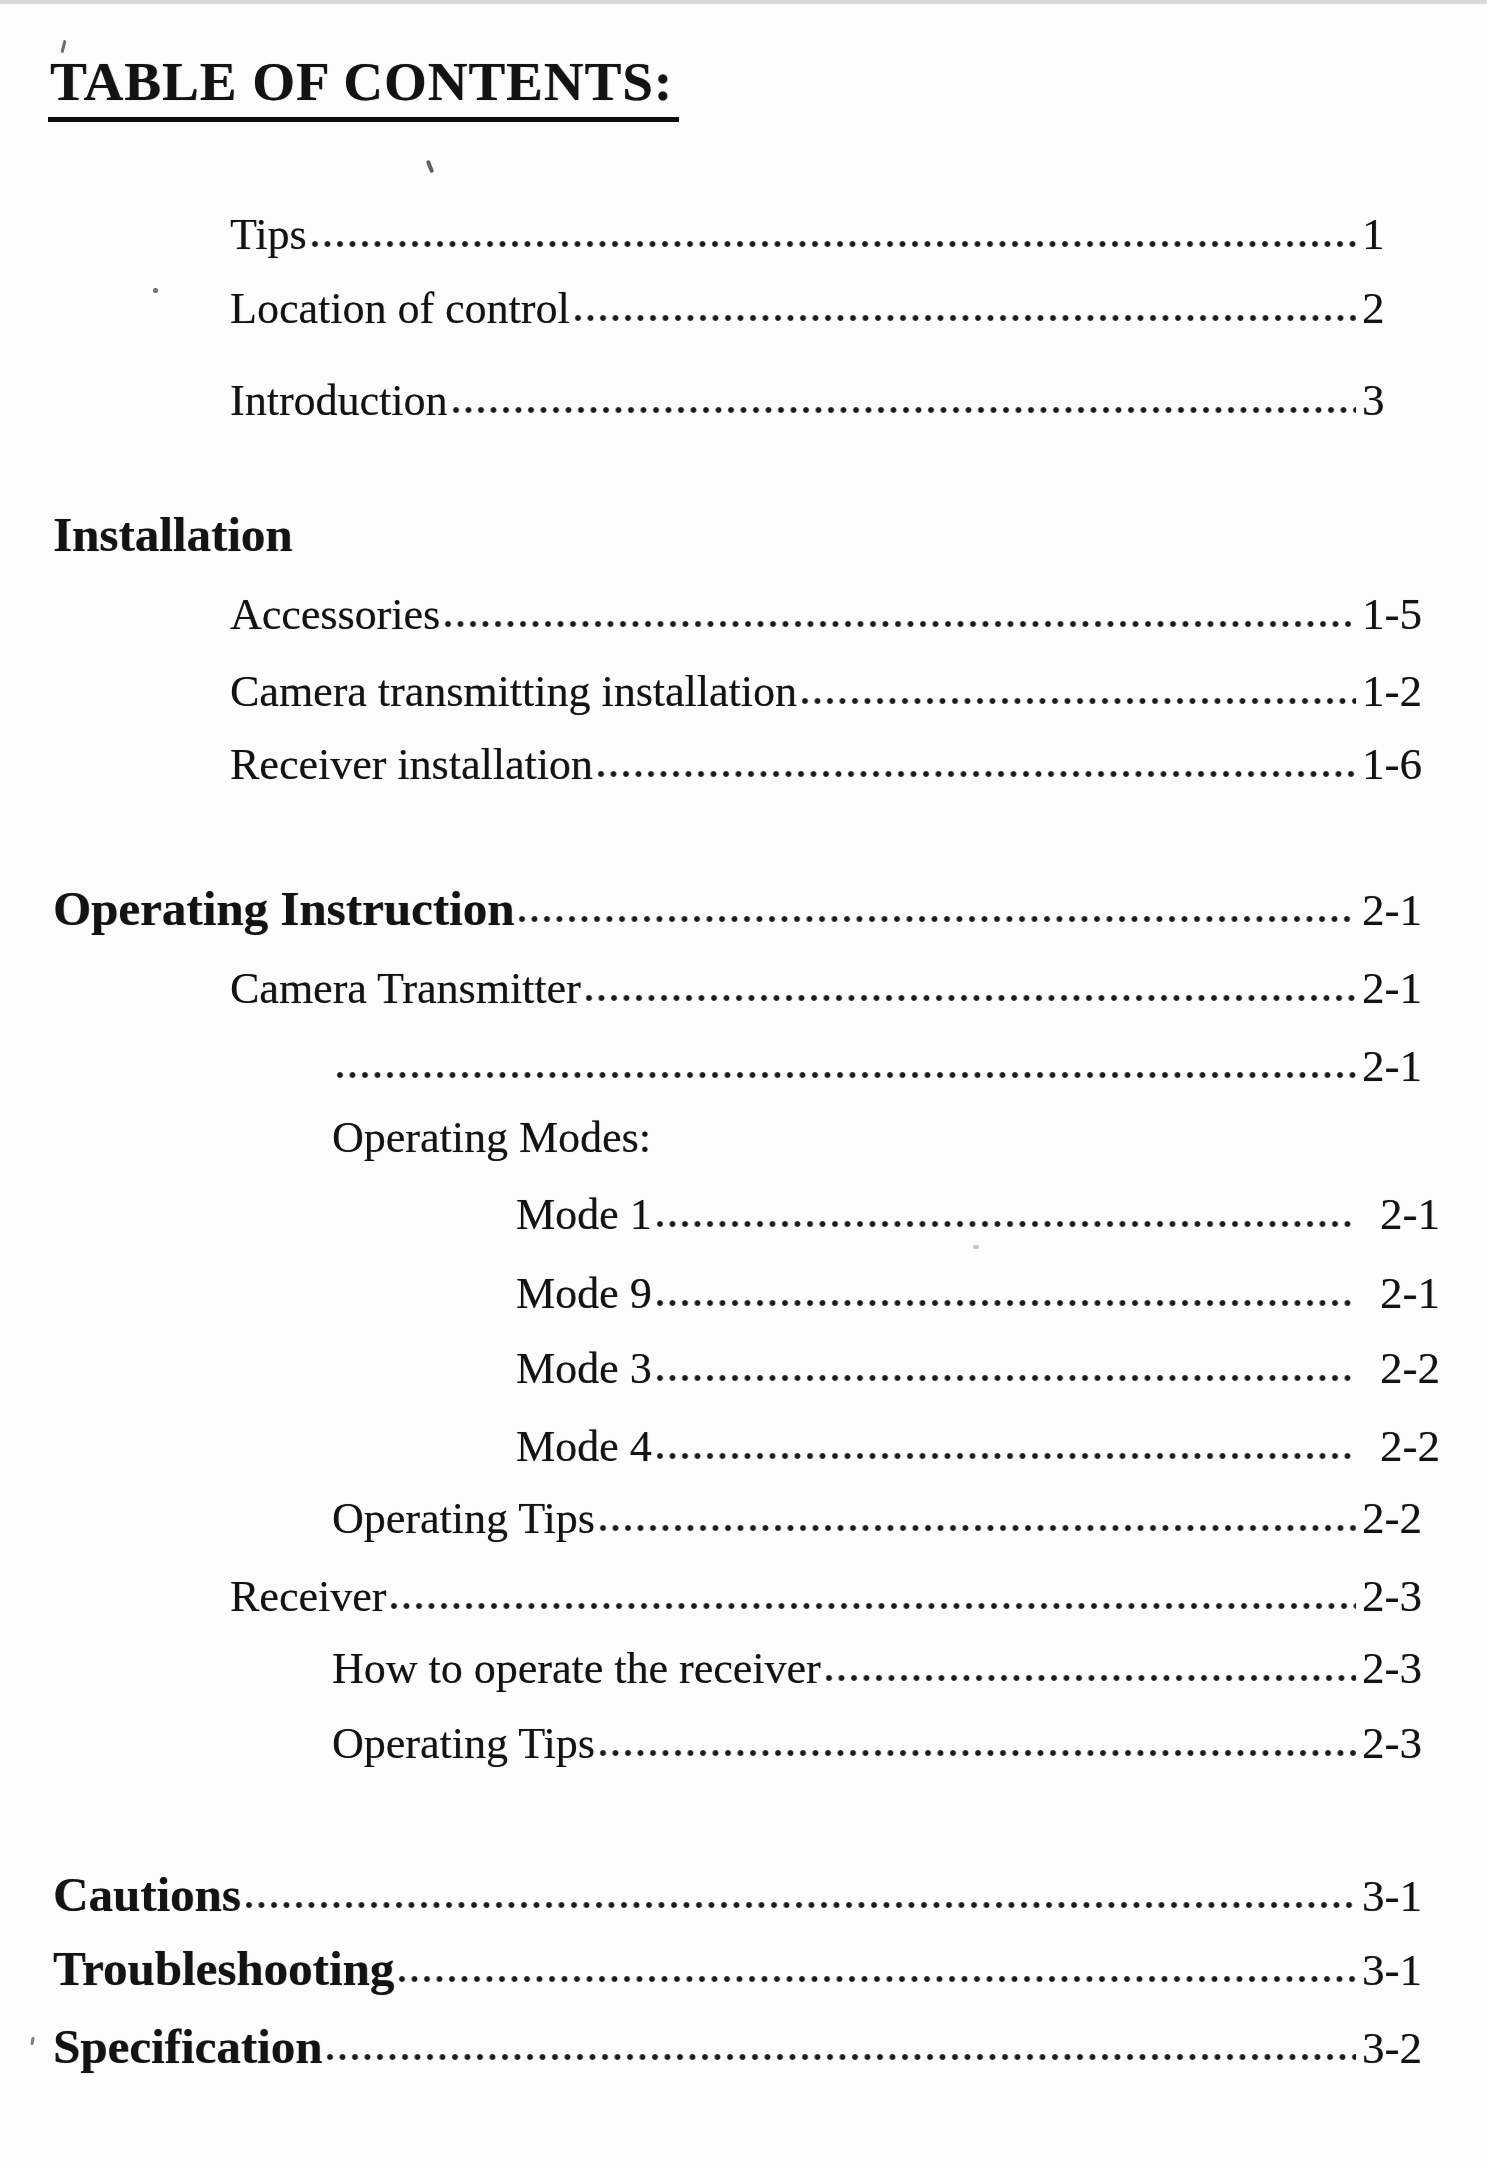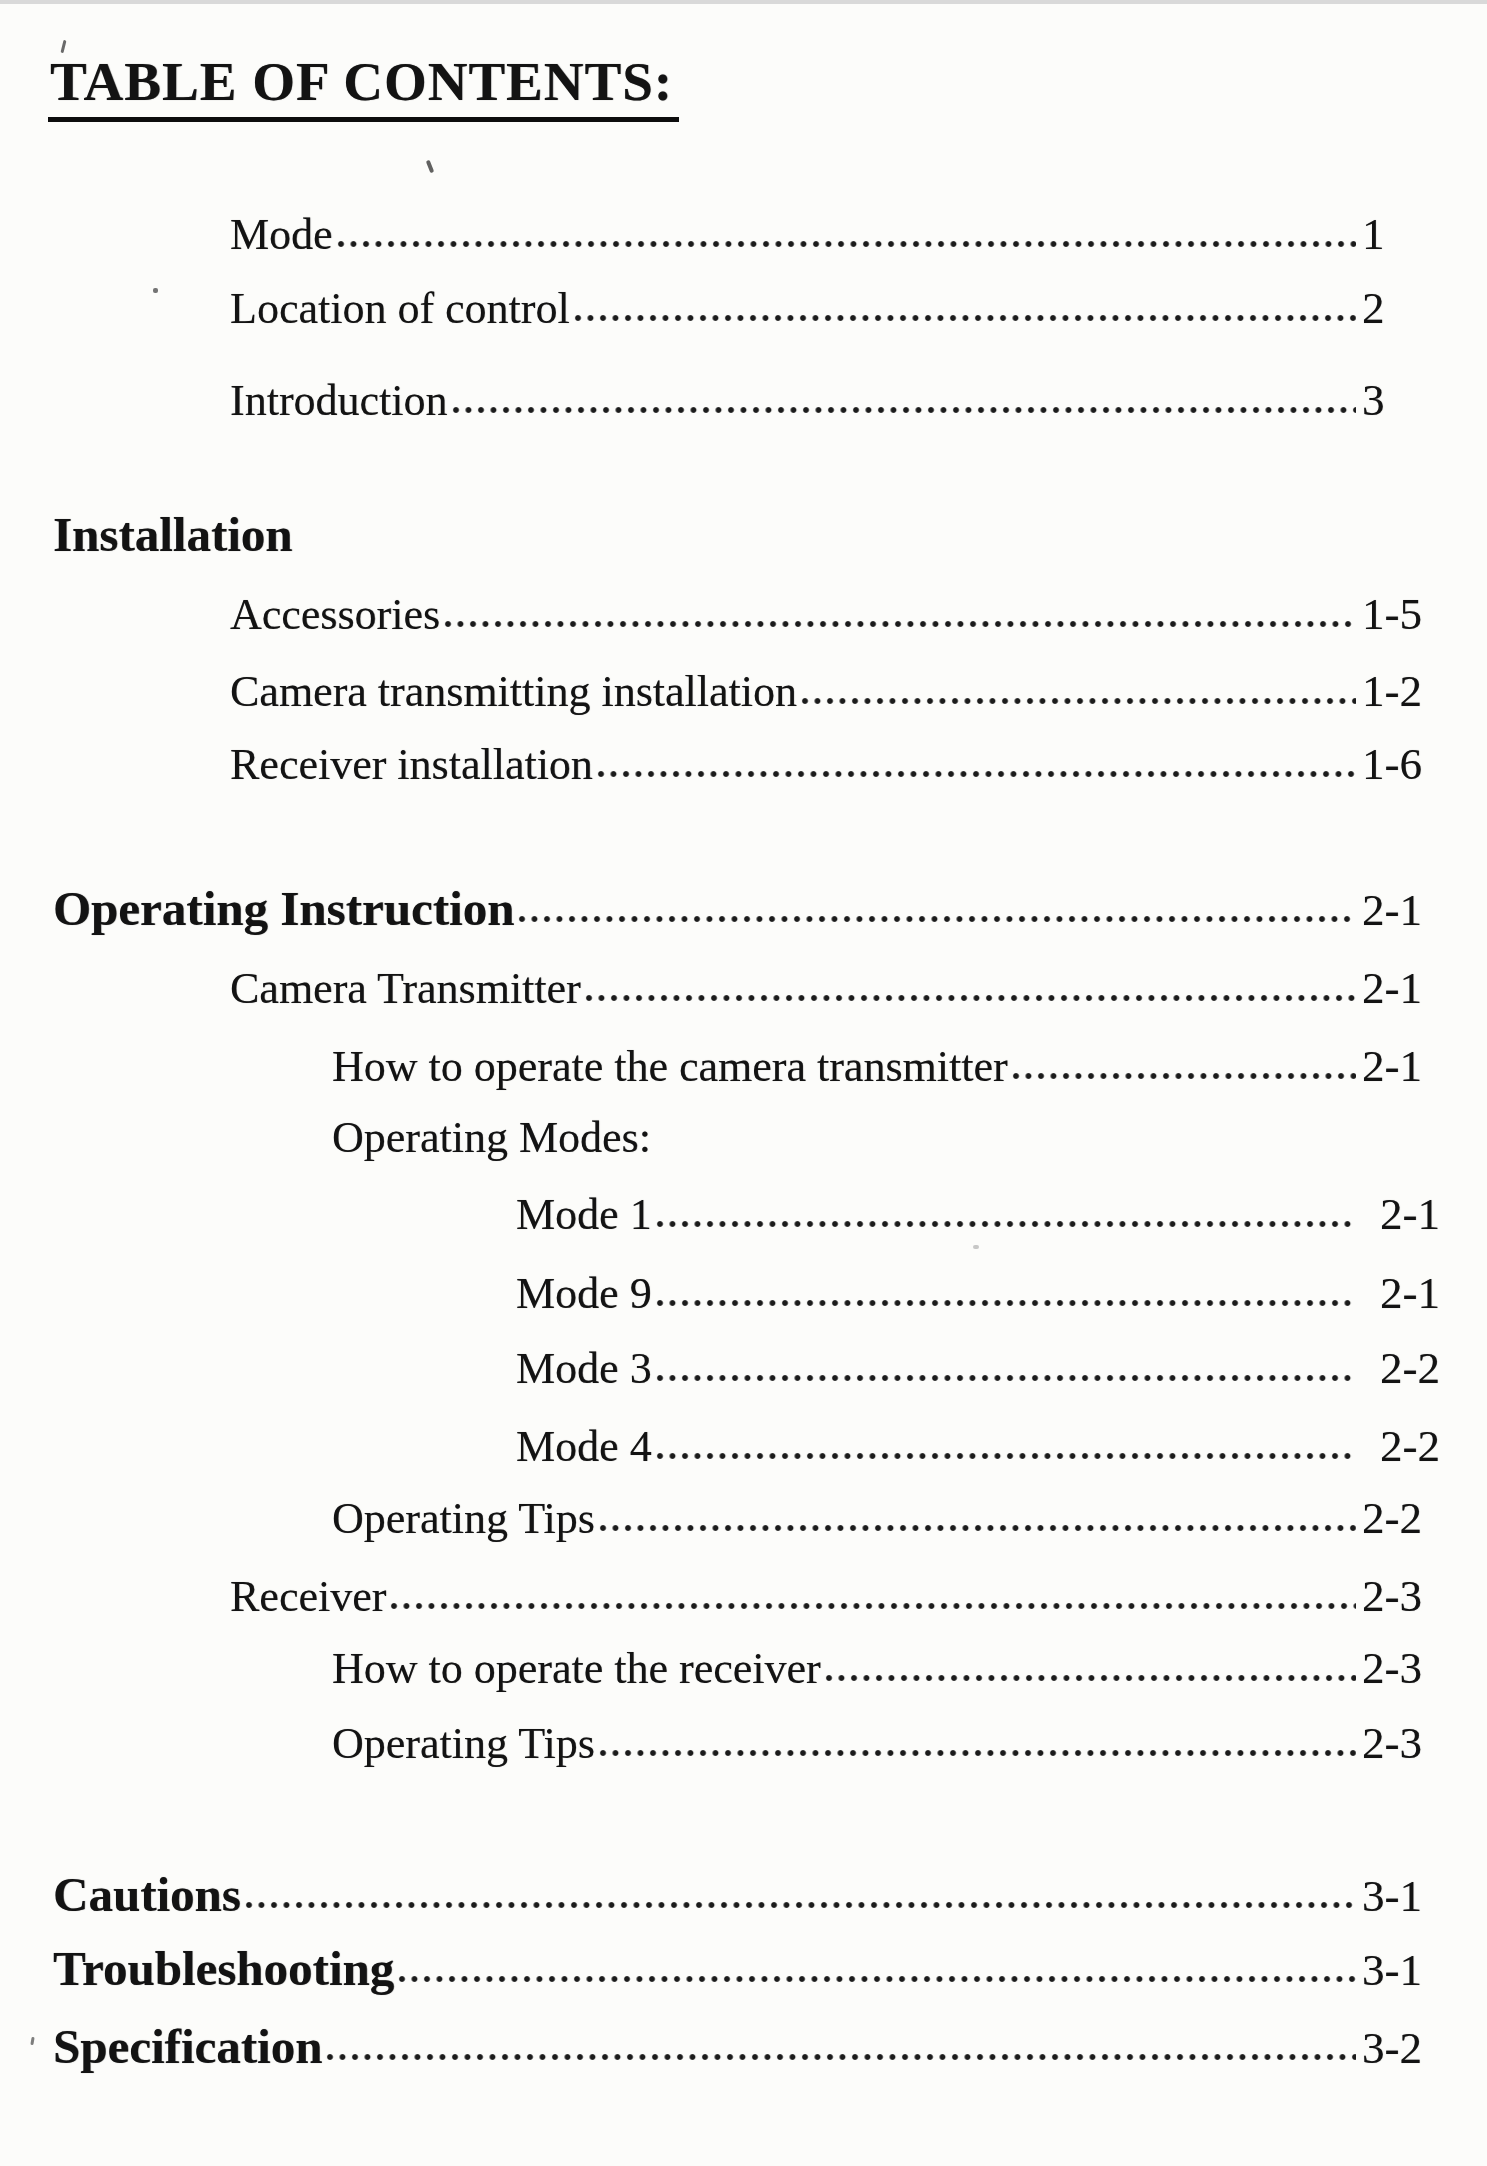--- a/index.html
+++ b/index.html
@@ -52,21 +52,21 @@
   .artifact { position:absolute; background:#3a3a3a; border-radius:2px; }
 </style>
 </head>
 <body>
 
 <div class="page">
 
   <div class="doc-title">TABLE OF CONTENTS:</div>
 
   <div class="row l1" style="top:202px">
-    <span class="label">Mode</span>
+    <span class="label">Tips</span>
     <span class="dots"></span>
     <span class="pagenum">1</span>
   </div>
   <div class="row l1" style="top:276px">
     <span class="label">Location of control</span>
     <span class="dots"></span>
     <span class="pagenum">2</span>
   </div>
   <div class="row l1" style="top:368px">
     <span class="label">Introduction</span>
@@ -97,21 +97,20 @@
     <span class="label">Operating Instruction</span>
     <span class="dots"></span>
     <span class="pagenum">2-1</span>
   </div>
   <div class="row l1" style="top:956px">
     <span class="label">Camera Transmitter</span>
     <span class="dots"></span>
     <span class="pagenum">2-1</span>
   </div>
   <div class="row l2" style="top:1034px">
-    <span class="label">How to operate the camera transmitter</span>
     <span class="dots"></span>
     <span class="pagenum">2-1</span>
   </div>
   <div class="row l2" style="top:1106px">
     <span class="label">Operating Modes:</span>
   </div>
   <div class="row l3" style="top:1182px">
     <span class="label">Mode 1</span>
     <span class="dots"></span>
     <span class="pagenum">2-1</span>

